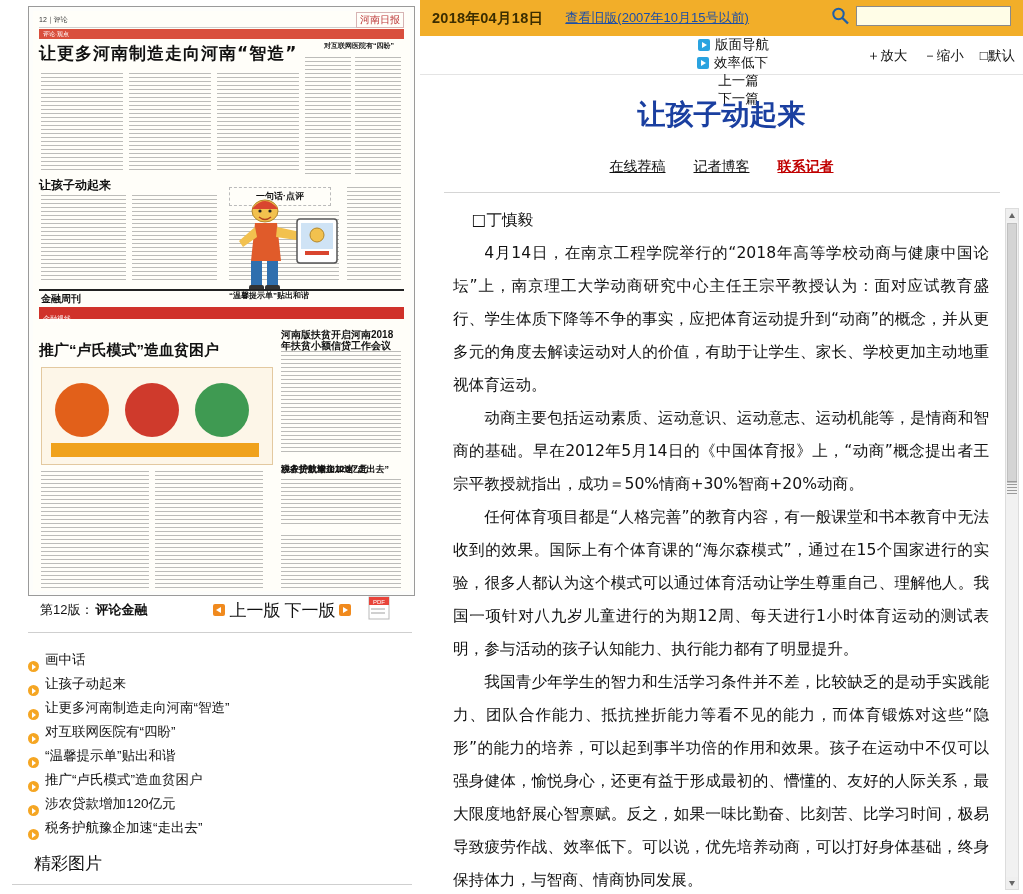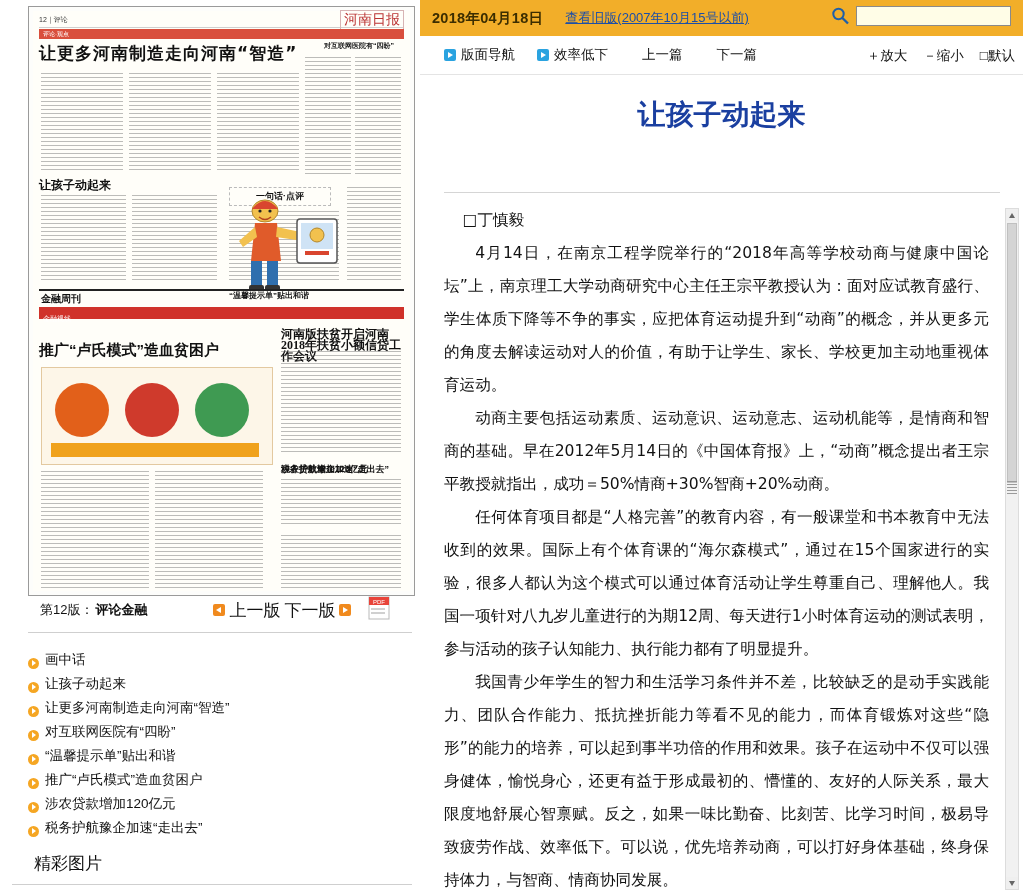--- a/index.html
+++ b/index.html
@@ -41,21 +41,21 @@
   }
   .np-head {
     position: absolute; left: 6px; right: 6px; top: 2px;
     height: 14px;
     border-bottom: 1px solid #cfcfcf;
     display: flex; align-items: center; justify-content: space-between;
     font-size: 7px; color: #555;
   }
   .np-head .folio { color:#333; }
   .np-logo {
-    font-size: 14px; color: #b33; border:1px solid #d7b4b4; padding:0 3px;
+    font-size: 10px; color: #b33; border:1px solid #d7b4b4; padding:0 3px;
   }
   .np-banner {
     position:absolute; left:6px; right:6px; top:18px; height:10px;
     background: #d94f3d; color:#fff; font-size:6px; line-height:10px; padding-left:4px;
   }
   .np-title1 {
     position: absolute; left: 6px; top: 31px; width: 290px;
     font-size: 17px; font-weight: bold; color: #111;
     letter-spacing: 1px;
     font-family: "DejaVu Sans", sans-serif;
@@ -87,21 +87,21 @@
     position:absolute; left:6px; right:6px; top:296px; height:12px;
     background:#d0322a;
   }
   .np-redbar span { color:#fff; font-size:7px; line-height:12px; padding-left:4px;}
   .np-title4 {
     position:absolute; left:6px; top:330px; width:230px;
     font-size:15px; font-weight:bold; color:#111;
   }
   .np-title5 {
     position:absolute; left:248px; top:318px; width:120px;
-    font-size:12px; font-weight:bold; color:#111; line-height:11px;font-family:Liberation Serif, serif;
+    font-size:10px; font-weight:bold; color:#111; line-height:11px;
   }
   .np-title6 {
     position:absolute; left:248px; top:452px; width:120px;
     font-size:9px; font-weight:bold; color:#111;
   }
   .np-col {
     position: absolute;
     background:
       repeating-linear-gradient(to bottom,
         #6b6b6b 0px, #6b6b6b 1px,
@@ -159,21 +159,21 @@
 
   hr.sep {
     position:absolute; left: 28px; top: 632px; width: 384px;
     border: none; border-top: 1px solid #cfcfcf; margin:0;
   }
 
   .art-list {
     position:absolute; left: 28px; top: 648px; width: 390px;
   }
   .art-item {
-    display:flex; align-items:center; gap:6px;
+    display:flex; align-items:flex-end; gap:6px;
     font-size: 13.5px; line-height: 24px; color:#111;
     white-space: nowrap;
   }
   .bullet {
     flex: 0 0 auto;
     width: 11px; height: 11px; margin-top: 6px;
     border-radius: 50%;
     background: #f5a623;
     position: relative;
   }
@@ -226,21 +226,21 @@
     background: #fffde7;
     font-size: 12px;
     padding: 0 4px;
     box-sizing: border-box;
   }
   .navbar {
     position:absolute; left:0; top:36px; width:603px; height:38px;
     background:#ffffff;
     border-bottom: 1px solid #e4e4e4;
     display:flex; align-items:center;
-    font-size: 13.5px; color:#111;
+    font-size: 13.5px; color:#111;flex-direction:column;
   }
   .nav-item { display:flex; align-items:center; gap:5px; margin-left: 22px; cursor:pointer;}
   .nav-item.first { margin-left: 24px; }
   .nav-arrow {
     width: 12px; height: 12px; background:#2aa3e0; border-radius:2px;
     position:relative; display:inline-block;
   }
   .nav-arrow::after {
     content:""; position:absolute; left:3.5px; top:3px;
     border-top:3px solid transparent; border-bottom:3px solid transparent;
@@ -275,21 +275,21 @@
   .article-body {
     position:absolute; left: 24px; top: 204px;
     width: 545px; height: 690px;
     overflow: hidden;
     font-size: 15.6px;
     line-height: 33px;
     color: #111;
     text-align: justify;
     font-family: "DejaVu Sans", sans-serif;
   }
-  .article-body p { margin: 0 0 0 0; text-indent: 2em; }
+  .article-body p { margin: 0 0 0 9px; text-indent: 2em; }
   .article-body p.byline { text-indent: 1.2em; }
 
   
   .scrollbar {
     position:absolute; right: 4px; top: 208px;
     width: 14px; height: 682px;
     background: #f1f1f1;
     border: 1px solid #dcdcdc;
     box-sizing: border-box;
   }
@@ -486,20 +486,25 @@
       <span class="nav-plain">下一篇</span>
       <span class="zoomctl">
         <span>＋放大</span>
         <span>－缩小</span>
         <span>□默认</span>
       </span>
     </div>
 
     <div class="article-title">让孩子动起来</div>
 
+    <div class="article-links">
+      <a>在线荐稿</a>
+      <a>记者博客</a>
+      <a class="red">联系记者</a>
+    </div>
 
     <hr class="article-rule">
 
     <div class="article-body">
       <p class="byline">□丁慎毅</p>
       <p>4月14日，在南京工程学院举行的“2018年高等学校动商与健康中国论坛”上，南京理工大学动商研究中心主任王宗平教授认为：面对应试教育盛行、学生体质下降等不争的事实，应把体育运动提升到“动商”的概念，并从更多元的角度去解读运动对人的价值，有助于让学生、家长、学校更加主动地重视体育运动。</p>
       <p>动商主要包括运动素质、运动意识、运动意志、运动机能等，是情商和智商的基础。早在2012年5月14日的《中国体育报》上，“动商”概念提出者王宗平教授就指出，成功＝50%情商+30%智商+20%动商。</p>
       <p>任何体育项目都是“人格完善”的教育内容，有一般课堂和书本教育中无法收到的效果。国际上有个体育课的“海尔森模式”，通过在15个国家进行的实验，很多人都认为这个模式可以通过体育活动让学生尊重自己、理解他人。我国一项针对八九岁儿童进行的为期12周、每天进行1小时体育运动的测试表明，参与活动的孩子认知能力、执行能力都有了明显提升。</p>
       <p>我国青少年学生的智力和生活学习条件并不差，比较缺乏的是动手实践能力、团队合作能力、抵抗挫折能力等看不见的能力，而体育锻炼对这些“隐形”的能力的培养，可以起到事半功倍的作用和效果。孩子在运动中不仅可以强身健体，愉悦身心，还更有益于形成最初的、懵懂的、友好的人际关系，最大限度地舒展心智禀赋。反之，如果一味比勤奋、比刻苦、比学习时间，极易导致疲劳作战、效率低下。可以说，优先培养动商，可以打好身体基础，终身保持体力，与智商、情商协同发展。</p>
 

